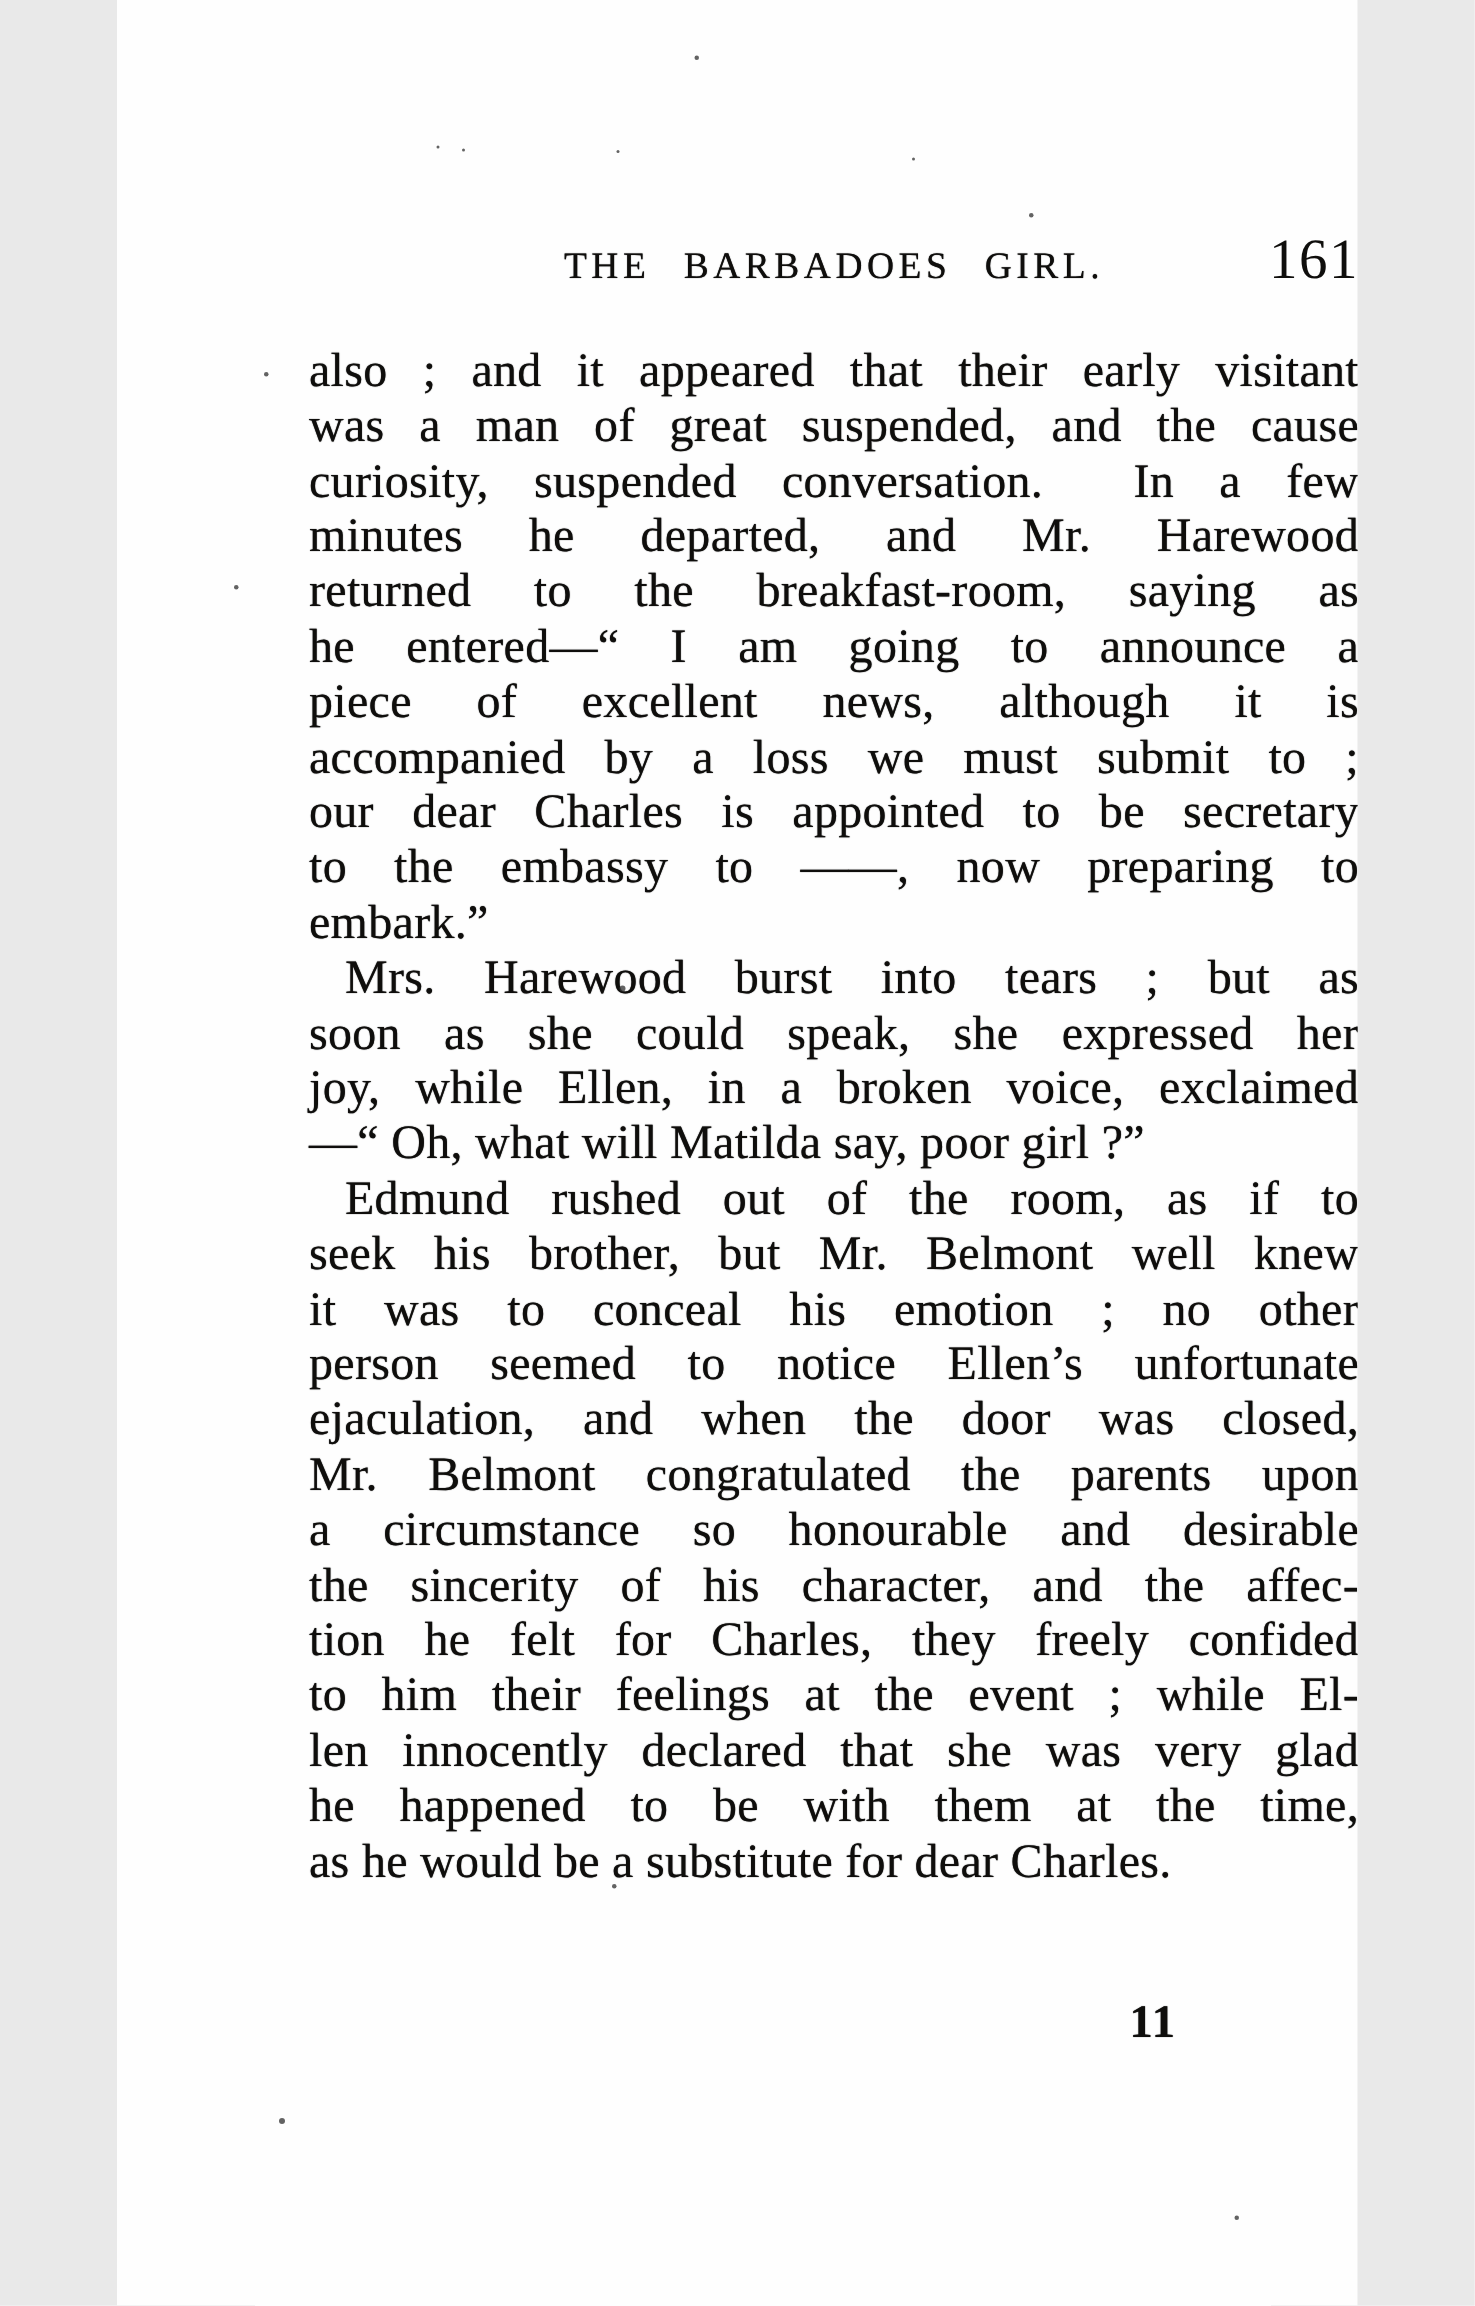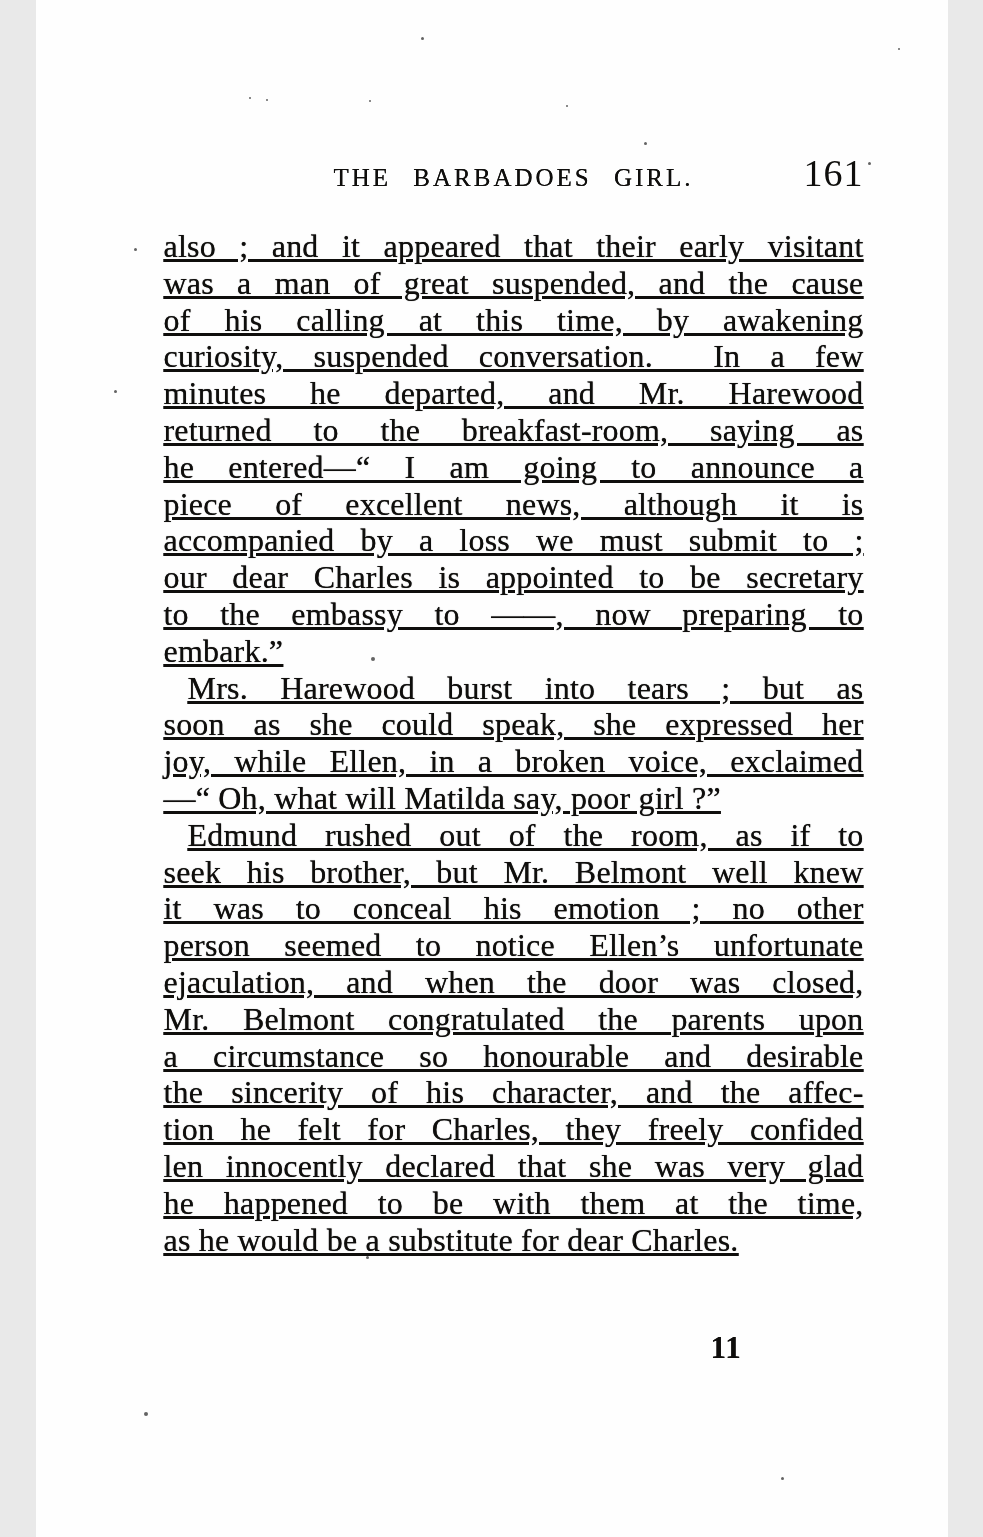--- a/index.html
+++ b/index.html
@@ -1,37 +1,36 @@
 <!DOCTYPE html>
 <html><head>
 <meta charset="utf-8">
 <style>
   html, body { margin:0; padding:0; background:#e9e9e9; }
   .page {
-    position:relative; width:912px; height:1537px; margin:0 auto;
+    position:relative; width:827px; height:1537px; margin:0 auto;
     background:#fefefe; overflow:hidden;
     font-family:"Liberation Serif","DejaVu Serif",serif; color:#0f0e0c;
   }
   .header { position:absolute; left:128px; top:161px; width:700px; height:40px; }
   .running-title {
     display:block; text-align:center; font-size:25px; line-height:34px;
     letter-spacing:3px; word-spacing:13px;
     text-shadow:0 0 0.6px rgba(0,0,0,0.9);
   }
   .folio {
     position:absolute; right:0; top:-8px; font-size:38px; line-height:40px;
     font-weight:normal; letter-spacing:1px;
   }
   .textblock { position:absolute; left:128px; top:228px; width:700px; }
   .line {
     height:36.8px; line-height:36.8px; font-size:32px;
     text-align:justify; text-align-last:justify;
     letter-spacing:0.2px;
     text-shadow:0 0 0.7px rgba(0,0,0,0.85);
-    text-decoration:underline;
   }
   .line.lastline { text-align-last:left; }
   .line.indent { padding-left:24px; }
   .signature-mark {
     position:absolute; left:675px; top:1330px;
     font-size:31px; font-weight:bold; letter-spacing:1px;
     text-shadow:0 0 0.6px rgba(0,0,0,0.85);
     text-align:center;
   }
   .speck { position:absolute; background:#3c3c3c; border-radius:50%; opacity:0.8; }
@@ -42,21 +41,20 @@
 <div class="page">
 
   <div class="header">
     <span class="running-title">THE BARBADOES GIRL.</span>
     <span class="folio">161</span>
   </div>
 
   <div class="textblock" id="textblock">
       <div class="line">also ; and it appeared that their early visitant</div>
       <div class="line">was a man of great suspended, and the cause</div>
-      <div class="line">of his calling at this time, by awakening</div>
       <div class="line">curiosity, suspended conversation.&nbsp; In a few</div>
       <div class="line">minutes he departed, and Mr. Harewood</div>
       <div class="line">returned to the breakfast-room, saying as</div>
       <div class="line">he entered—“ I am going to announce a</div>
       <div class="line">piece of excellent news, although it is</div>
       <div class="line">accompanied by a loss we must submit to ;</div>
       <div class="line">our dear Charles is appointed to be secretary</div>
       <div class="line">to the embassy to ——, now preparing to</div>
       <div class="line lastline">embark.”</div>
       <div class="line indent">Mrs. Harewood burst into tears ; but as</div>
@@ -65,20 +63,21 @@
       <div class="line lastline">—“ Oh, what will Matilda say, poor girl ?”</div>
       <div class="line indent">Edmund rushed out of the room, as if to</div>
       <div class="line">seek his brother, but Mr. Belmont well knew</div>
       <div class="line">it was to conceal his emotion ; no other</div>
       <div class="line">person seemed to notice Ellen’s unfortunate</div>
       <div class="line">ejaculation, and when the door was closed,</div>
       <div class="line">Mr. Belmont congratulated the parents upon</div>
       <div class="line">a circumstance so honourable and desirable</div>
       <div class="line">the sincerity of his character, and the affec-</div>
       <div class="line">tion he felt for Charles, they freely confided</div>
+      <div class="line">to him their feelings at the event ; while El-</div>
       <div class="line">len innocently declared that she was very glad</div>
       <div class="line">he happened to be with them at the time,</div>
       <div class="line lastline">as he would be a substitute for dear Charles.</div>
     </div>
 
   <div class="signature-mark">11</div>
 
   <div id="specks">
       <div class="speck" style="left: 98px; top: 248px; width: 3px; height: 3px;"></div>
       <div class="speck" style="left: 385px; top: 37px; width: 3px; height: 3px;"></div>

